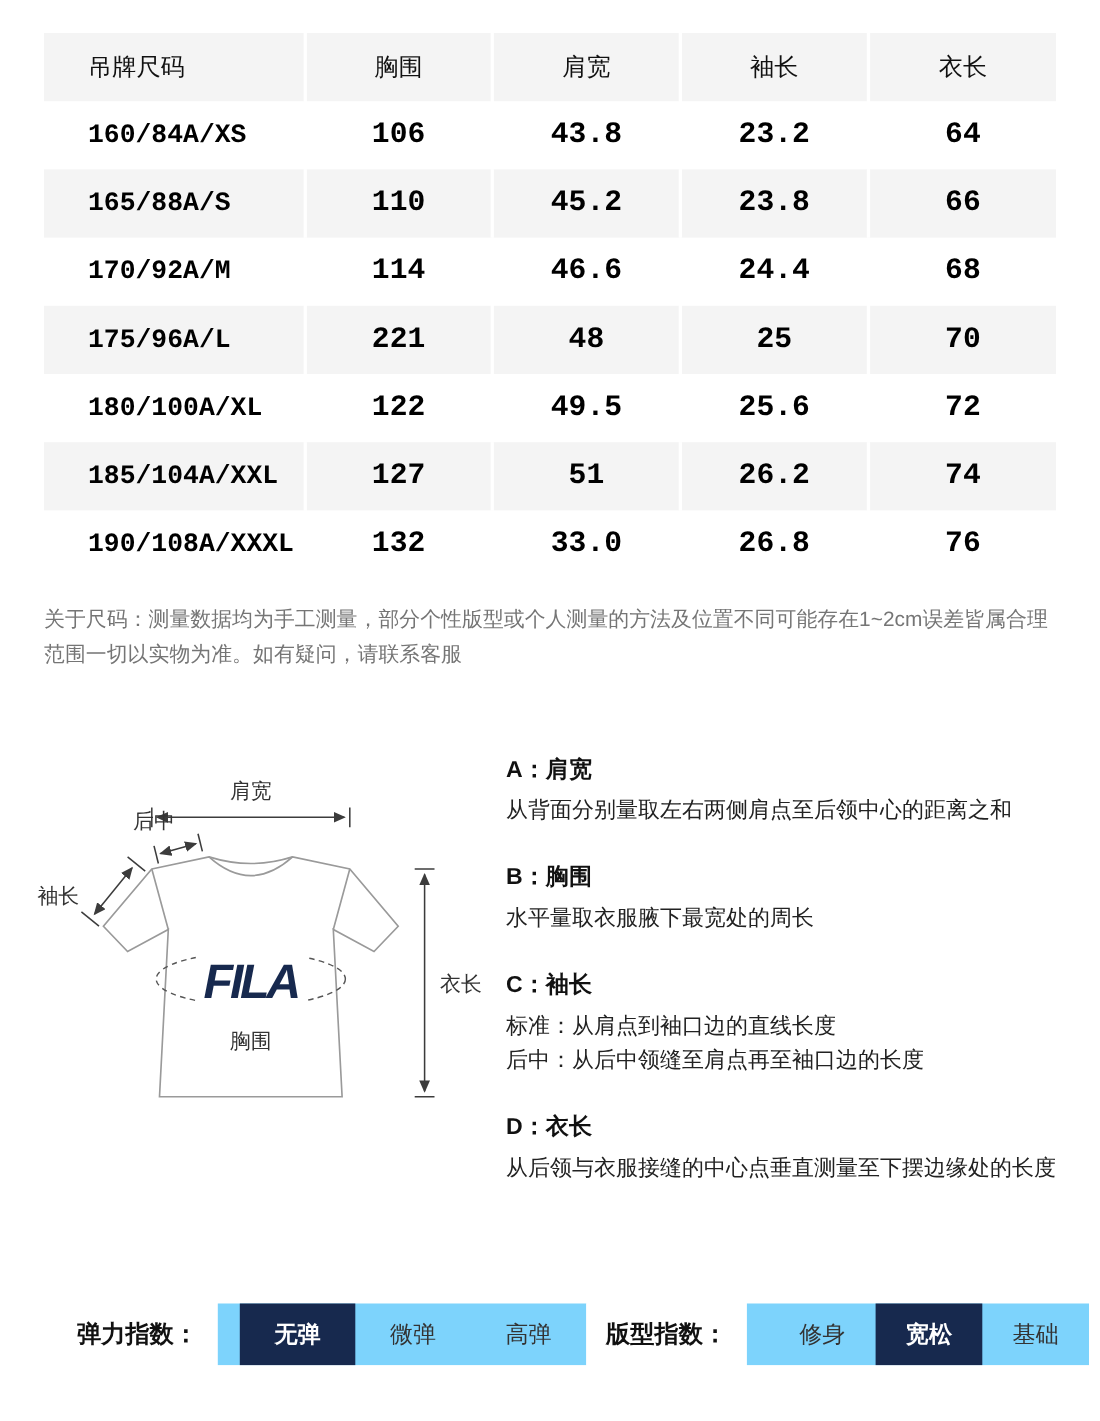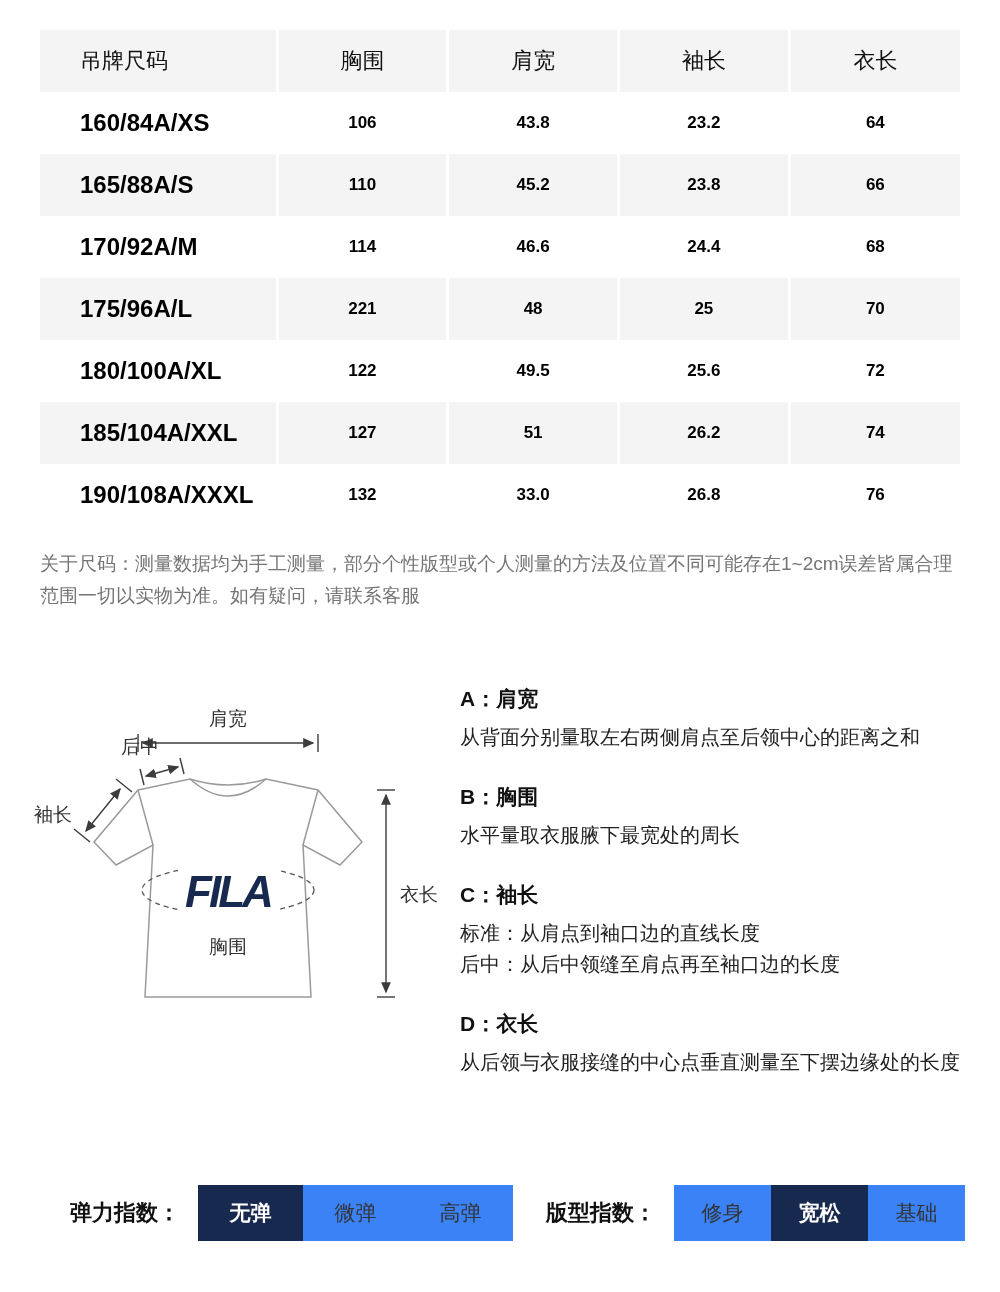--- a/index.html
+++ b/index.html
@@ -1,47 +1,47 @@
 <!DOCTYPE html>
 <html style="--navy: #17294e; --alt: #f4f4f4;"><head>
 <meta charset="utf-8">
 <style>
   * { margin:0; padding:0; box-sizing:border-box; }
   html,body { width:1000px; background:#fff; font-family:"Liberation Sans",sans-serif; color:#222; }
   body { height:1292px; position:relative; overflow:hidden; }
 
   
-  .table-wrap { margin:30px 40px 0; }
+  .table-wrap { margin:30px 40px 0;font-family:Liberation Mono, monospace; }
   table.size-table { width:920px; border-collapse:collapse; table-layout:fixed; }
   .size-table th, .size-table td { height:62px; text-align:center; vertical-align:middle; }
   .size-table thead tr { background:var(--alt,#f4f4f4); }
   .size-table tbody tr.alt { background:var(--alt,#f4f4f4); }
   .size-table th + th, .size-table td + td { border-left:3px solid #fff; }
   .size-table th { font-size:22px; font-weight:400; color:#111; }
   .size-table th:first-child, .size-table td:first-child { width:237px; text-align:left; padding-left:40px; }
   .size-cell { font-size:24px; font-weight:700; color:#000; letter-spacing:0; }
-  .num-cell  { font-size:17px; font-weight:700; color:#000; }
+  .num-cell  { font-size:27px; font-weight:700; color:#000; }
 
   
   .note { margin:22px 40px 0; width:918px; font-size:19px; line-height:1.7; color:#757575; }
 
   
   .diagram-row { display:flex; margin-top:70px; padding:0 40px 0 18px; }
   .diagram-col { width:442px; flex:0 0 442px; }
   .diagram-col svg { display:block; margin-top:22px; }
   .guide-col { flex:1; padding-top:2px; }
   .guide-section { margin-bottom:30px; }
   .guide-title { font-size:21px; font-weight:700; color:#111; margin-bottom:9px; }
   .guide-line { font-size:20px; color:#222; line-height:1.55; }
 
   
   .bars { position:absolute; top:1185px; left:52px; right:35px; display:flex; justify-content:space-between; }
   .bar { display:flex; height:56px; }
   .bar-label { display:flex; align-items:center; font-size:22px; font-weight:700; color:#111; background:#fff; padding:0 18px 0 18px; white-space:nowrap; }
-  .bar-options { display:flex; background:#3b82f6; }
+  .bar-options { display:flex; background:#7dd3fc;padding-left:20px; }
   .opt { width:105px; display:flex; align-items:center; justify-content:center; font-size:21px; color:#333; cursor:pointer; }
   [data-name="fit-options"] .opt { width:97px; }
   .opt.selected { background:var(--navy,#17294e); color:#fff; font-weight:700; }
 
   
   .shirt-line { stroke:#9a9a9a; stroke-width:1.5; fill:none; }
   .shirt-fill { fill:#fff; }
   .dim { stroke:#3c3c3c; stroke-width:1.4; fill:none; }
   .dash { stroke:#555; stroke-width:1.3; fill:none; stroke-dasharray:5 4; }
   .svg-label { font-size:19px; fill:#333; font-family:"Liberation Sans",sans-serif; }

